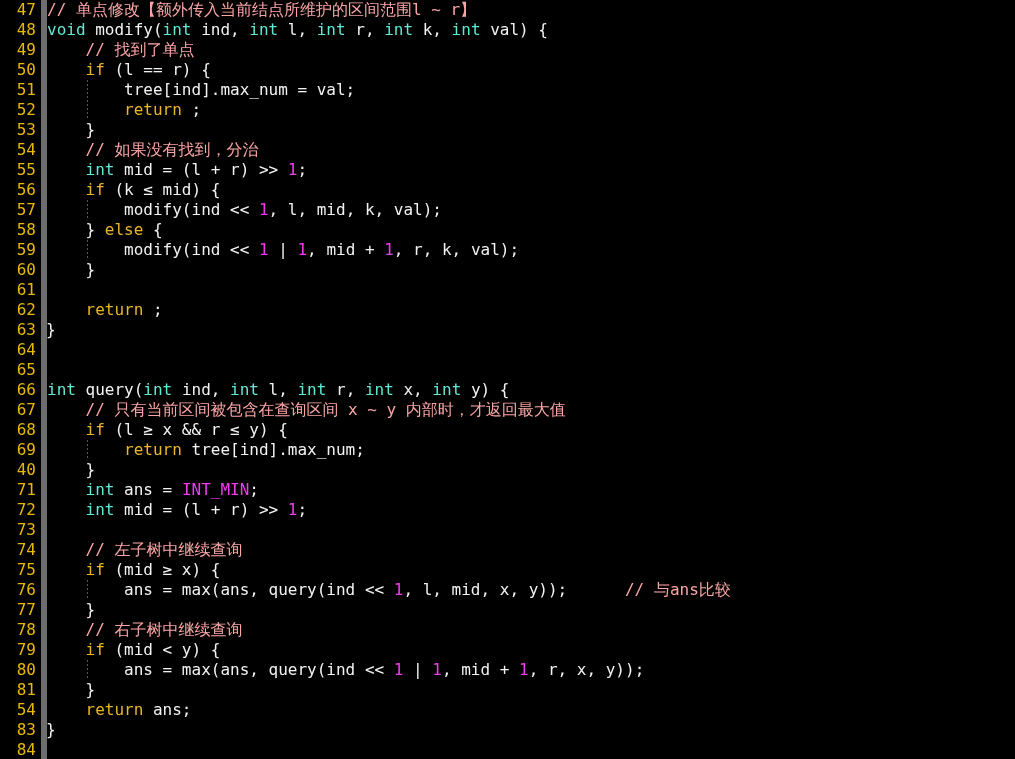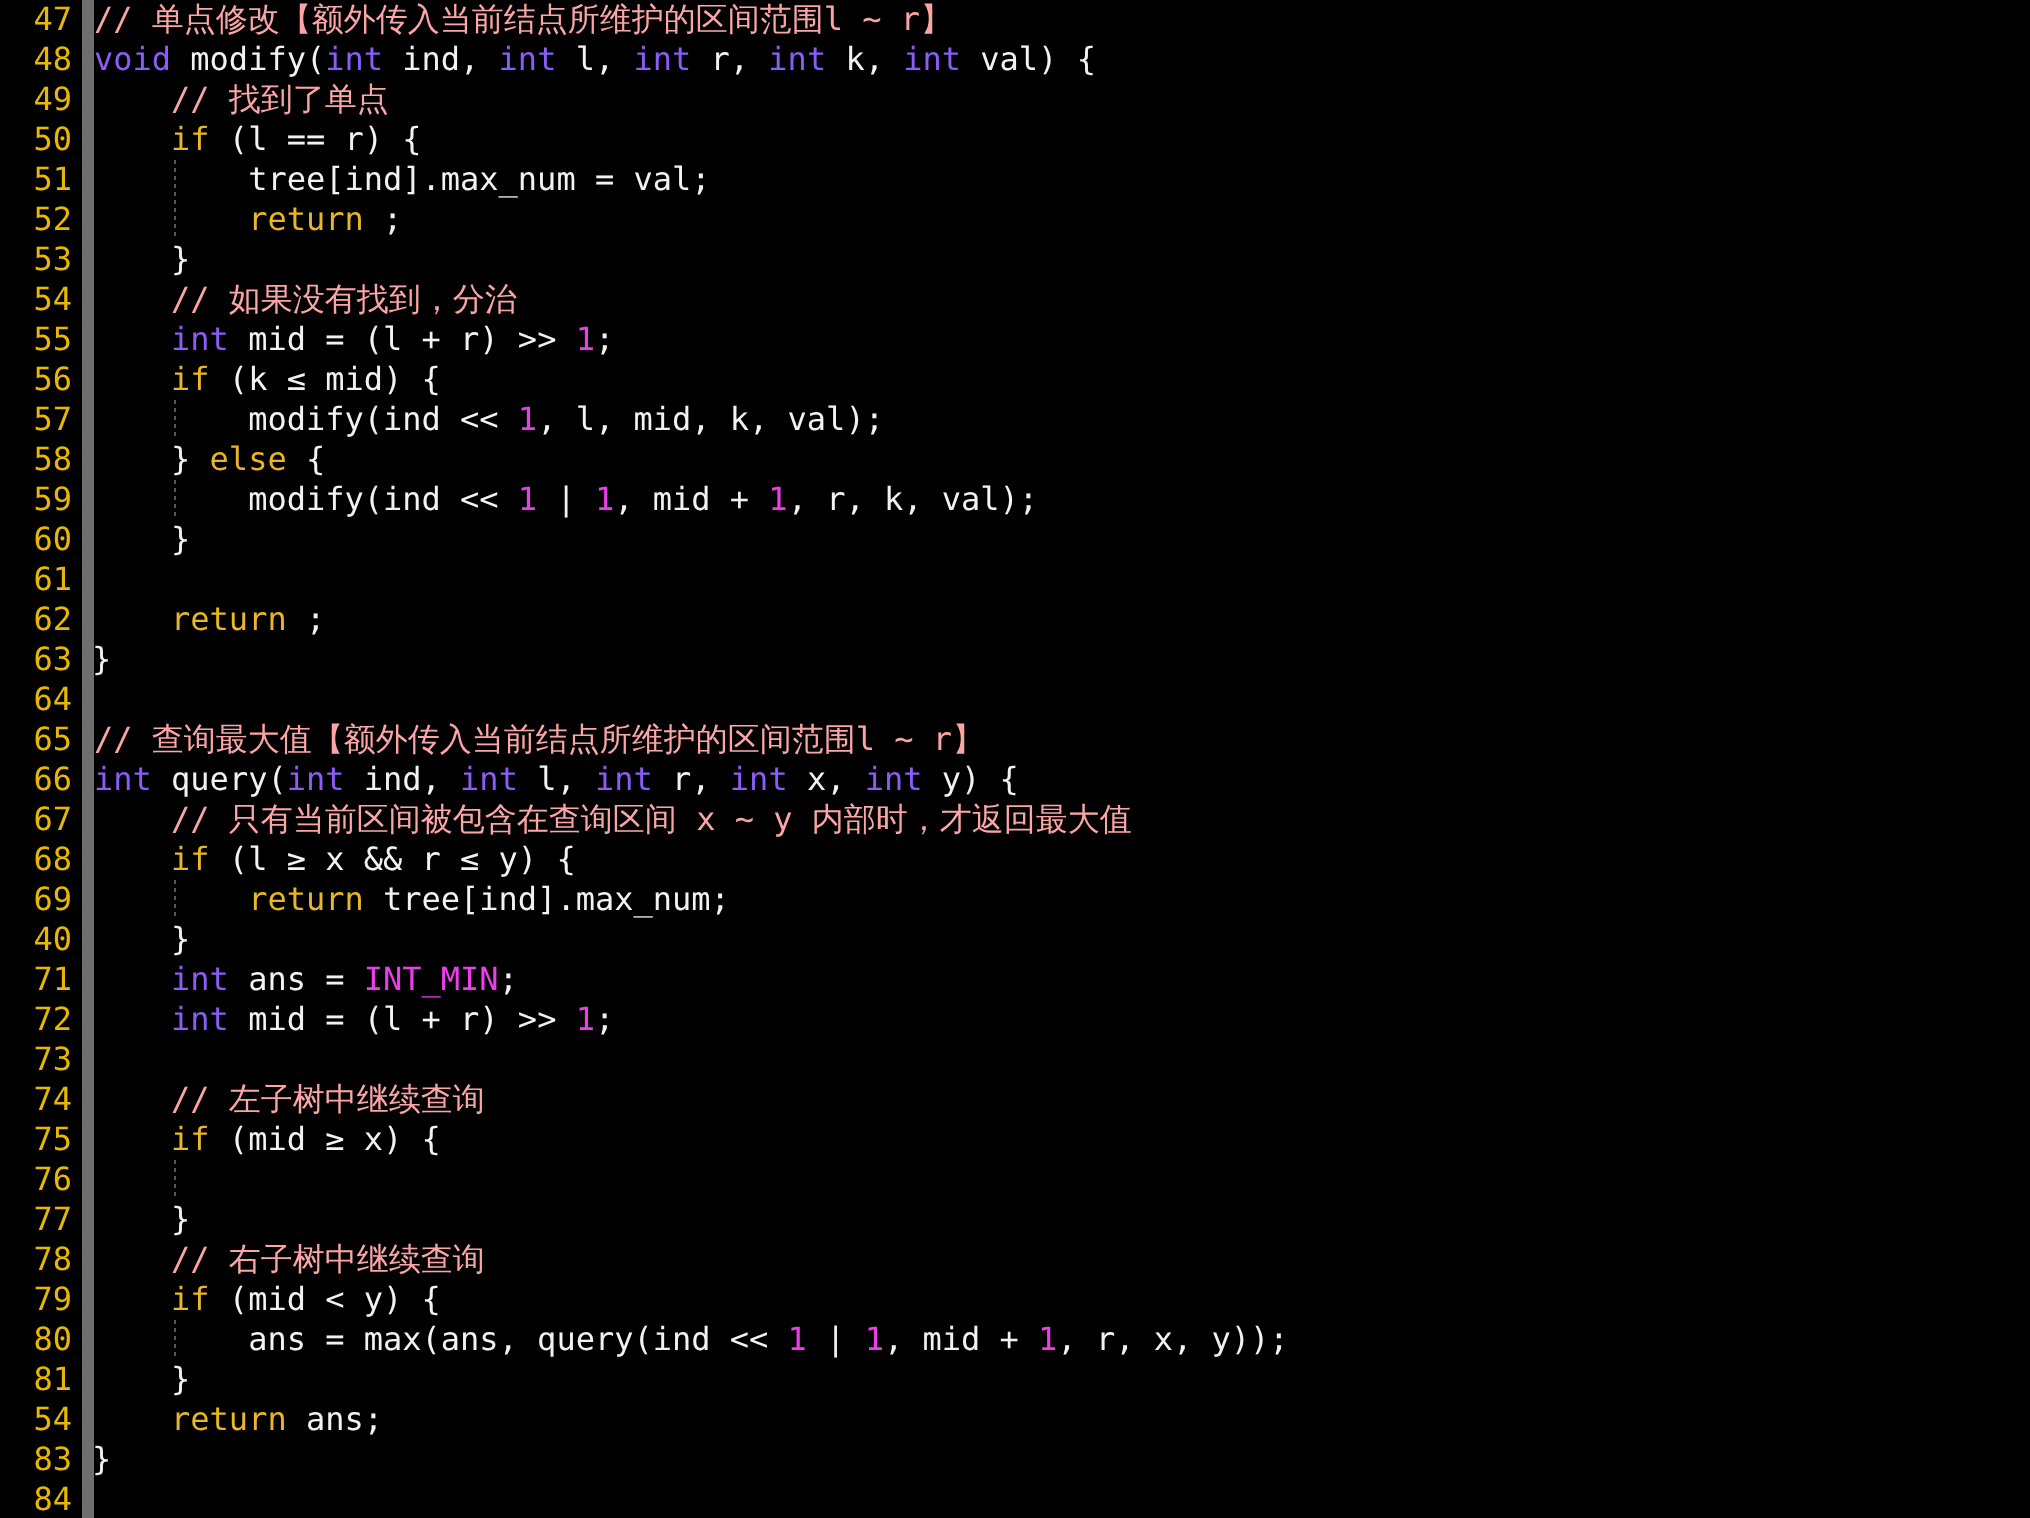--- a/index.html
+++ b/index.html
@@ -73,21 +73,21 @@
     width: 1px;
     height: 20px;
     background-image: linear-gradient(to bottom,
       #777 0px, #777 2px, transparent 2px, transparent 4px);
     background-size: 1px 4px;
     opacity: 0.75;
   }
   
   .t-plain   { color: #f2f2f2; }
   .t-comment { color: #fca5a5; }
-  .t-type    { color: #8b5cf6; }
+  .t-type    { color: #5eead4; }
   .t-keyword { color: #e8b627; }
   .t-number  { color: #ef3ced; }
   .t-const   { color: #ef3ced; }
 </style>
 </head>
 <body>
 
 <div id="editor">
   <div class="gutter-bar"></div>
   <div class="code-area" id="code-area">
@@ -102,32 +102,32 @@
       <div class="line"><span class="lineno">55</span><span class="lcontent"><span class="t-plain">    </span><span class="t-type">int</span><span class="t-plain"> mid = (l + r) &gt;&gt; </span><span class="t-number">1</span><span class="t-plain">;</span></span></div>
       <div class="line"><span class="lineno">56</span><span class="lcontent"><span class="t-plain">    </span><span class="t-keyword">if</span><span class="t-plain"> (k ≤ mid) {</span></span></div>
       <div class="line"><span class="lineno">57</span><span class="iguide" style="left: 86.52px;"></span><span class="lcontent"><span class="t-plain">        modify(ind &lt;&lt; </span><span class="t-number">1</span><span class="t-plain">, l, mid, k, val);</span></span></div>
       <div class="line"><span class="lineno">58</span><span class="lcontent"><span class="t-plain">    } </span><span class="t-keyword">else</span><span class="t-plain"> {</span></span></div>
       <div class="line"><span class="lineno">59</span><span class="iguide" style="left: 86.52px;"></span><span class="lcontent"><span class="t-plain">        modify(ind &lt;&lt; </span><span class="t-number">1</span><span class="t-plain"> | </span><span class="t-number">1</span><span class="t-plain">, mid + </span><span class="t-number">1</span><span class="t-plain">, r, k, val);</span></span></div>
       <div class="line"><span class="lineno">60</span><span class="lcontent"><span class="t-plain">    }</span></span></div>
       <div class="line"><span class="lineno">61</span></div>
       <div class="line"><span class="lineno">62</span><span class="lcontent"><span class="t-plain">    </span><span class="t-keyword">return</span><span class="t-plain"> ;</span></span></div>
       <div class="line"><span class="lineno">63</span><span class="lcontent" style="left: 46px;"><span class="t-plain">}</span></span></div>
       <div class="line"><span class="lineno">64</span><span class="lcontent"></span></div>
-      <div class="line"><span class="lineno">65</span><span class="lcontent"><span class="t-comment">// 查询最大值【额外传入当前结点所维护的区间范围l ~ r】</span></span></div>
+      <div class="line"><span class="lineno">65</span></div>
       <div class="line"><span class="lineno">66</span><span class="lcontent"><span class="t-type">int</span><span class="t-plain"> query(</span><span class="t-type">int</span><span class="t-plain"> ind, </span><span class="t-type">int</span><span class="t-plain"> l, </span><span class="t-type">int</span><span class="t-plain"> r, </span><span class="t-type">int</span><span class="t-plain"> x, </span><span class="t-type">int</span><span class="t-plain"> y) {</span></span></div>
       <div class="line"><span class="lineno">67</span><span class="lcontent"><span class="t-comment">    // 只有当前区间被包含在查询区间 x ~ y 内部时，才返回最大值</span></span></div>
       <div class="line"><span class="lineno">68</span><span class="lcontent"><span class="t-plain">    </span><span class="t-keyword">if</span><span class="t-plain"> (l ≥ x &amp;&amp; r ≤ y) {</span></span></div>
       <div class="line"><span class="lineno">69</span><span class="iguide" style="left: 86.52px;"></span><span class="lcontent"><span class="t-plain">        </span><span class="t-keyword">return</span><span class="t-plain"> tree[ind].max_num;</span></span></div>
       <div class="line"><span class="lineno">40</span><span class="lcontent"><span class="t-plain">    }</span></span></div>
       <div class="line"><span class="lineno">71</span><span class="lcontent"><span class="t-plain">    </span><span class="t-type">int</span><span class="t-plain"> ans = </span><span class="t-const">INT_MIN</span><span class="t-plain">;</span></span></div>
       <div class="line"><span class="lineno">72</span><span class="lcontent"><span class="t-plain">    </span><span class="t-type">int</span><span class="t-plain"> mid = (l + r) &gt;&gt; </span><span class="t-number">1</span><span class="t-plain">;</span></span></div>
       <div class="line"><span class="lineno">73</span></div>
       <div class="line"><span class="lineno">74</span><span class="lcontent"><span class="t-comment">    // 左子树中继续查询</span></span></div>
       <div class="line"><span class="lineno">75</span><span class="lcontent"><span class="t-plain">    </span><span class="t-keyword">if</span><span class="t-plain"> (mid ≥ x) {</span></span></div>
-      <div class="line"><span class="lineno">76</span><span class="iguide" style="left: 86.52px;"></span></div>
+      <div class="line"><span class="lineno">76</span><span class="iguide" style="left: 86.52px;"></span><span class="lcontent"><span class="t-plain">        ans = max(ans, query(ind &lt;&lt; </span><span class="t-number">1</span><span class="t-plain">, l, mid, x, y));      </span><span class="t-comment">// 与ans比较</span></span></div>
       <div class="line"><span class="lineno">77</span><span class="lcontent"><span class="t-plain">    }</span></span></div>
       <div class="line"><span class="lineno">78</span><span class="lcontent"><span class="t-comment">    // 右子树中继续查询</span></span></div>
       <div class="line"><span class="lineno">79</span><span class="lcontent"><span class="t-plain">    </span><span class="t-keyword">if</span><span class="t-plain"> (mid &lt; y) {</span></span></div>
       <div class="line"><span class="lineno">80</span><span class="iguide" style="left: 86.52px;"></span><span class="lcontent"><span class="t-plain">        ans = max(ans, query(ind &lt;&lt; </span><span class="t-number">1</span><span class="t-plain"> | </span><span class="t-number">1</span><span class="t-plain">, mid + </span><span class="t-number">1</span><span class="t-plain">, r, x, y));</span></span></div>
       <div class="line"><span class="lineno">81</span><span class="lcontent"><span class="t-plain">    }</span></span></div>
       <div class="line"><span class="lineno">54</span><span class="lcontent"><span class="t-plain">    </span><span class="t-keyword">return</span><span class="t-plain"> ans;</span></span></div>
       <div class="line"><span class="lineno">83</span><span class="lcontent" style="left: 46px;"><span class="t-plain">}</span></span></div>
       <div class="line"><span class="lineno">84</span><span class="lcontent"></span></div>
     </div>
 </div>

